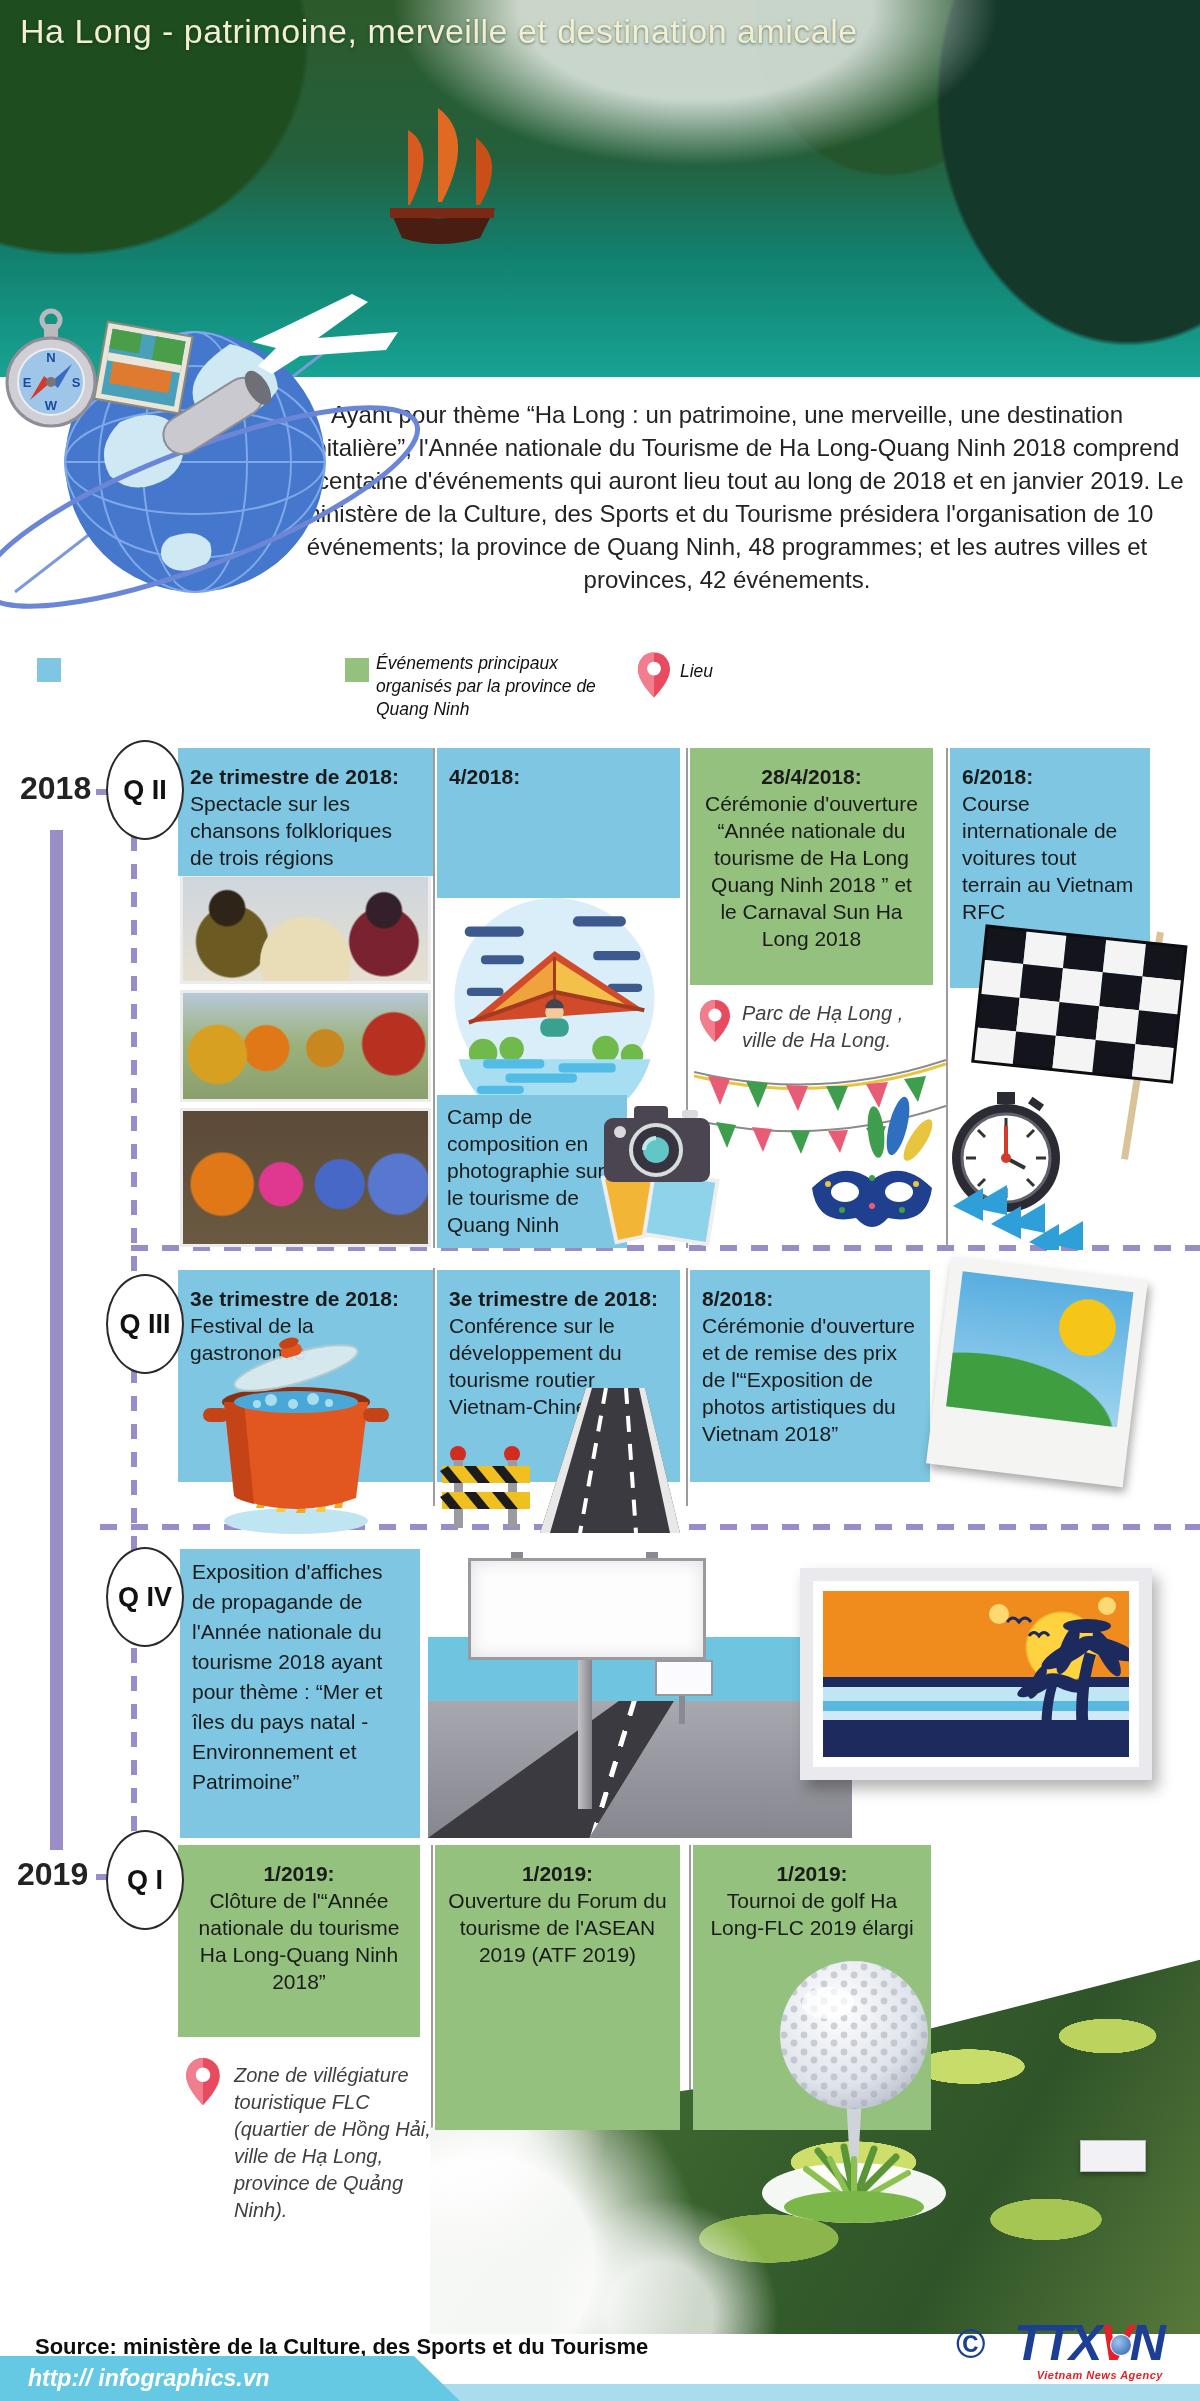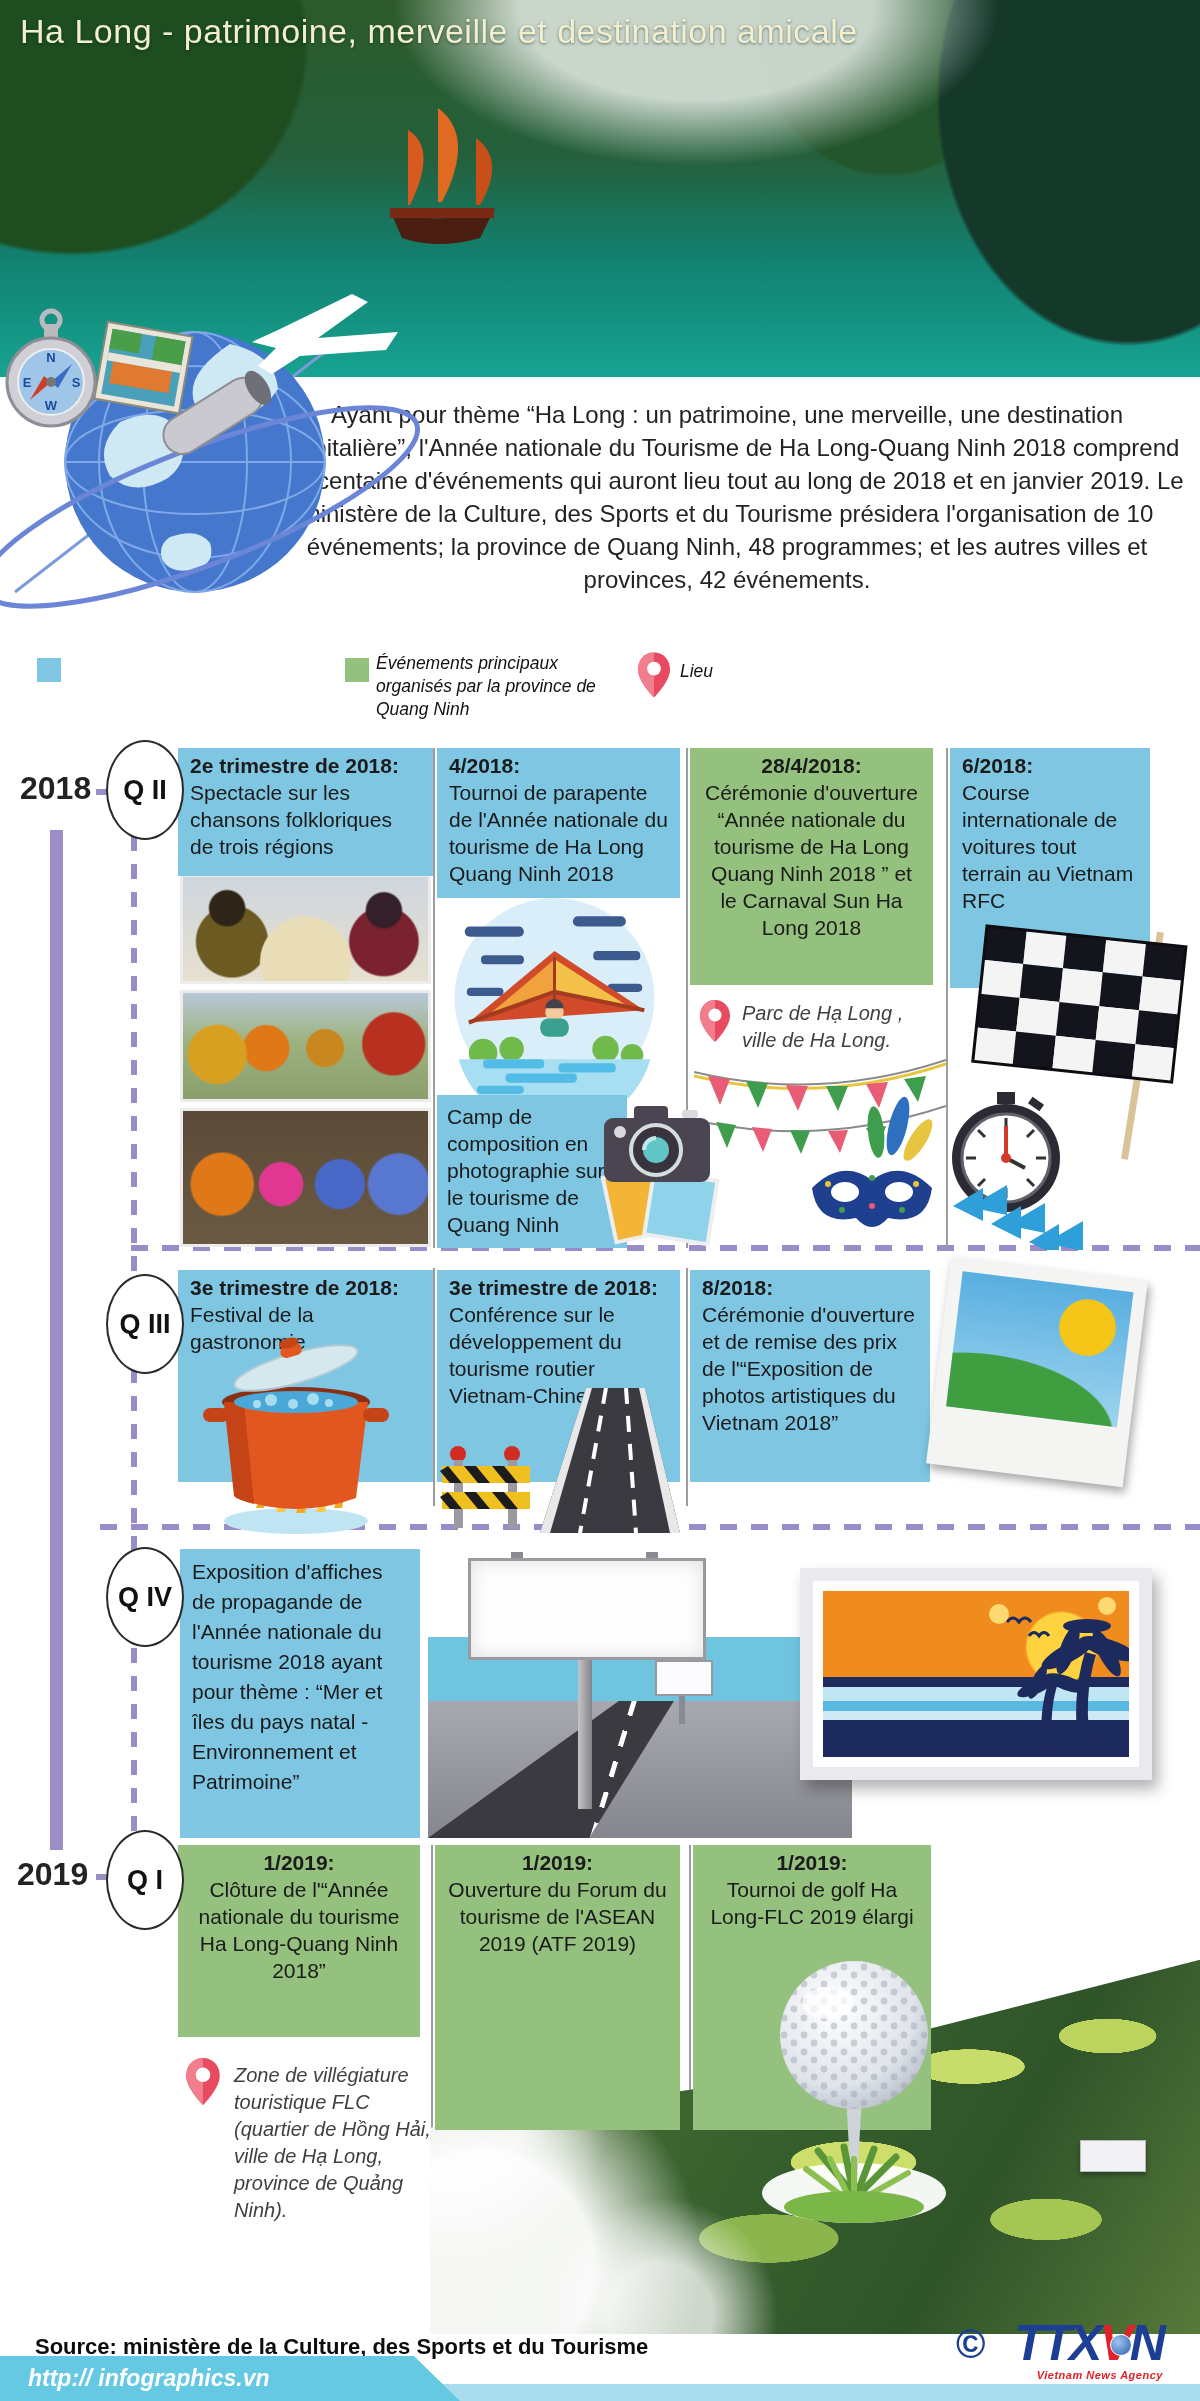--- a/index.html
+++ b/index.html
@@ -29,21 +29,21 @@
   
   .year{font-size:32px;font-weight:bold;color:#232323;}
   .tl-bar{left:50px;top:830px;width:13px;height:1020px;background:#9b8ec7;}
   .tl-dash-h{height:6px;background:#9b8ec7;}
   .dashv{left:131px;width:6px;background:repeating-linear-gradient(180deg,#998cc9 0 15px,rgba(0,0,0,0) 15px 28px);}
   .dashrow{height:6px;background:repeating-linear-gradient(90deg,#998cc9 0 17px,rgba(0,0,0,0) 17px 31px);}
   .qcircle{left:106px;width:74px;height:96px;background:#fff;border:2px solid #2a2a2a;border-radius:50%;
     display:flex;align-items:center;justify-content:center;font-weight:bold;font-size:27px;color:#111;z-index:3;}
   .vsep{width:2px;background:#9c9c9c;}
   
-  .card{padding:4px 12px;font-size:21px;line-height:27px;color:#1b1b1b;z-index:2;}
+  .card{padding:15px 12px;font-size:21px;line-height:27px;color:#1b1b1b;z-index:2;}
   .card .date{font-weight:bold;display:block;}
   .blue{background:#7ec6e2;}
   .green{background:#95c17e;text-align:center;}
   .loc-txt{font-style:italic;font-size:20px;line-height:27px;color:#404040;}
   .ph{left:180px;width:251px;border:3px solid #ececec;box-sizing:border-box;}
   .ph1{top:874px;height:110px;background:
     radial-gradient(circle at 50% 82%, #e9ddb8 0 30%, rgba(0,0,0,0) 31%),
     radial-gradient(circle at 18% 30%, #2e2417 0 8%, rgba(0,0,0,0) 9%),
     radial-gradient(circle at 82% 32%, #33202a 0 8%, rgba(0,0,0,0) 9%),
     radial-gradient(circle at 20% 62%, #6b5a22 0 17%, rgba(0,0,0,0) 18%),
@@ -212,21 +212,20 @@
   <div class="abs card blue" style="left:178px;top:748px;width:255px;height:128px;box-sizing:border-box">
     <span class="date">2e trimestre de 2018:</span>
     <span>Spectacle sur les chansons folkloriques de trois régions</span>
   </div>
   <div class="abs ph ph1"></div>
   <div class="abs ph ph2"></div>
   <div class="abs ph ph3"></div>
 
   <div class="abs card blue" style="left:437px;top:748px;width:243px;height:150px;box-sizing:border-box">
     <span class="date">4/2018:</span>
-    <span>Tournoi de parapente de l'Année nationale du tourisme de Ha Long Quang Ninh 2018</span>
   </div>
   <svg class="abs" style="left:452px;top:898px" width="205" height="200" viewBox="0 0 200 196">
     <circle cx="100" cy="98" r="98" fill="#d9eef8"></circle>
     <g fill="#3d5a8f">
       <rect x="12" y="28" width="58" height="10" rx="5"></rect>
         <rect x="118" y="18" width="52" height="10" rx="5"></rect>
       <rect x="28" y="56" width="42" height="9" rx="4"></rect>
         <rect x="138" y="52" width="46" height="9" rx="4"></rect>
       <rect x="14" y="88" width="36" height="8" rx="4"></rect>
         <rect x="152" y="84" width="34" height="8" rx="4"></rect>

